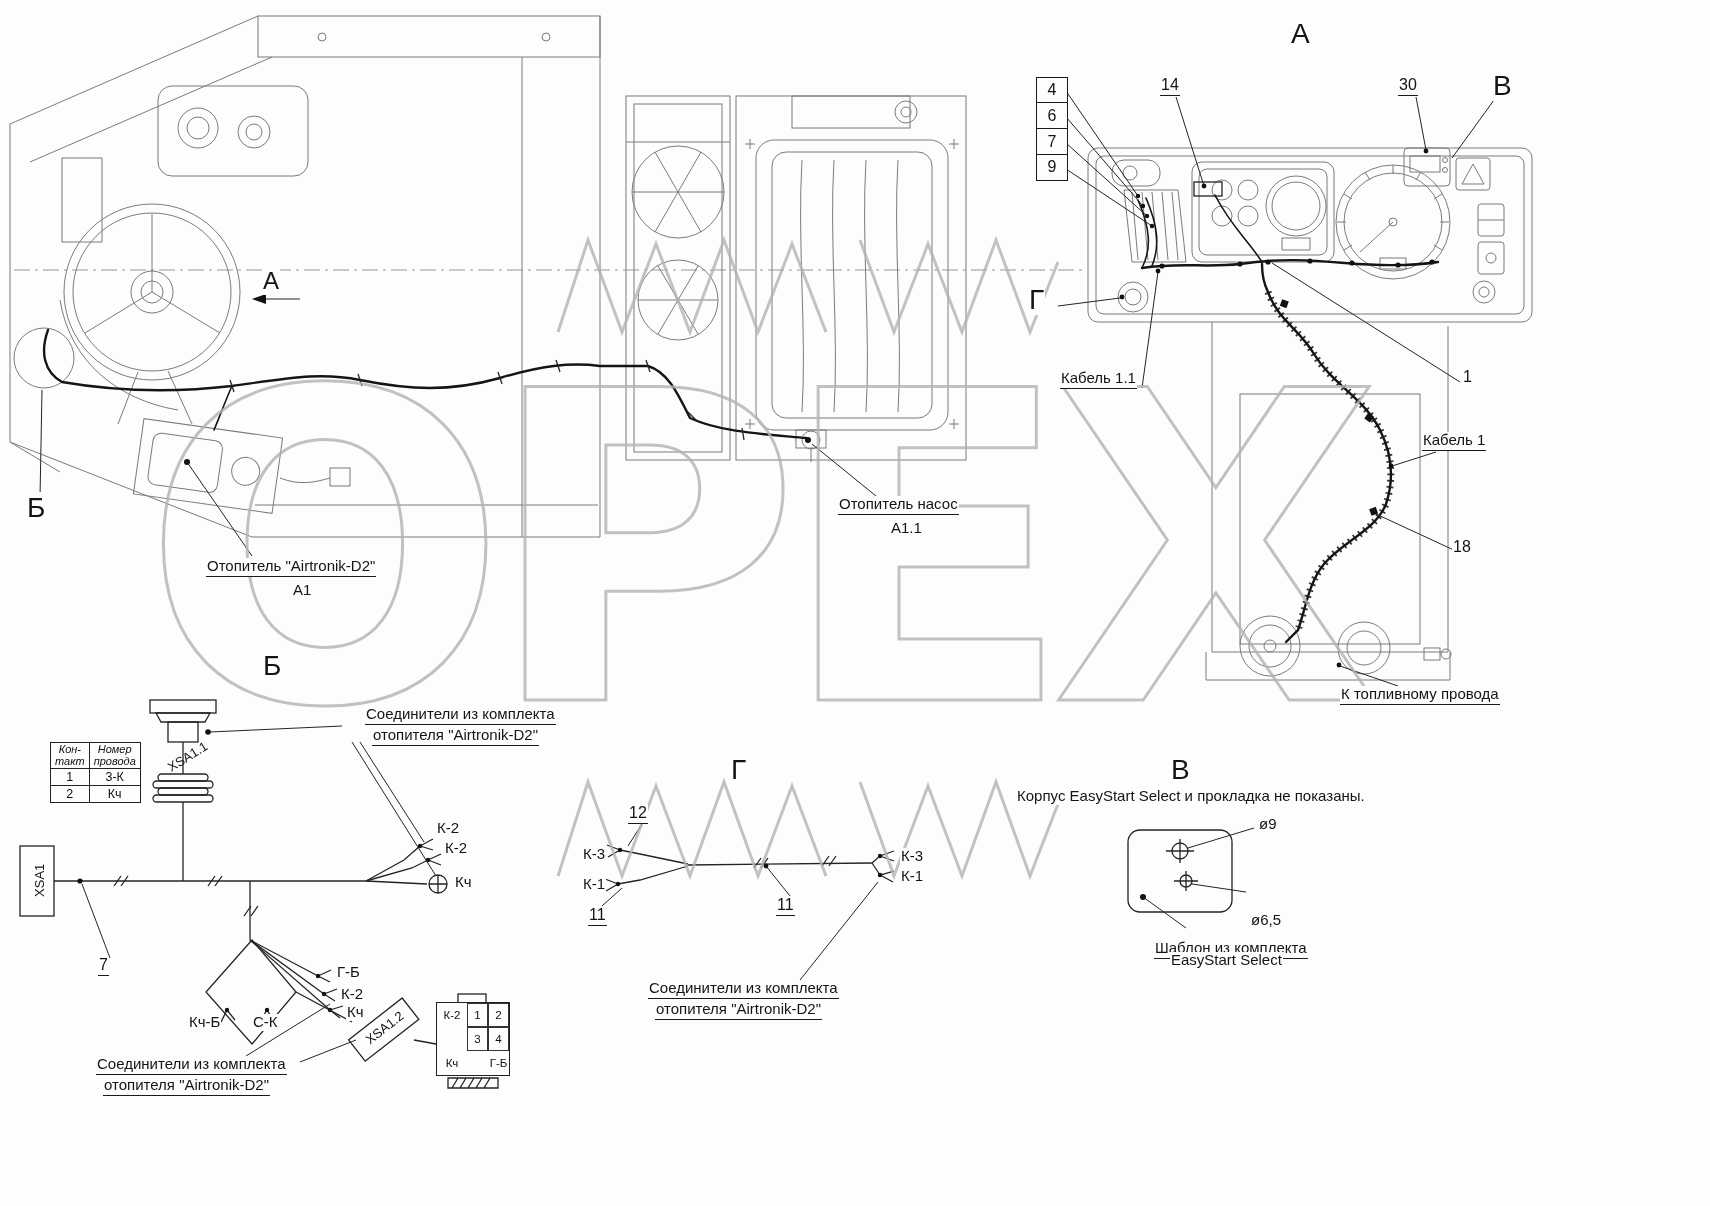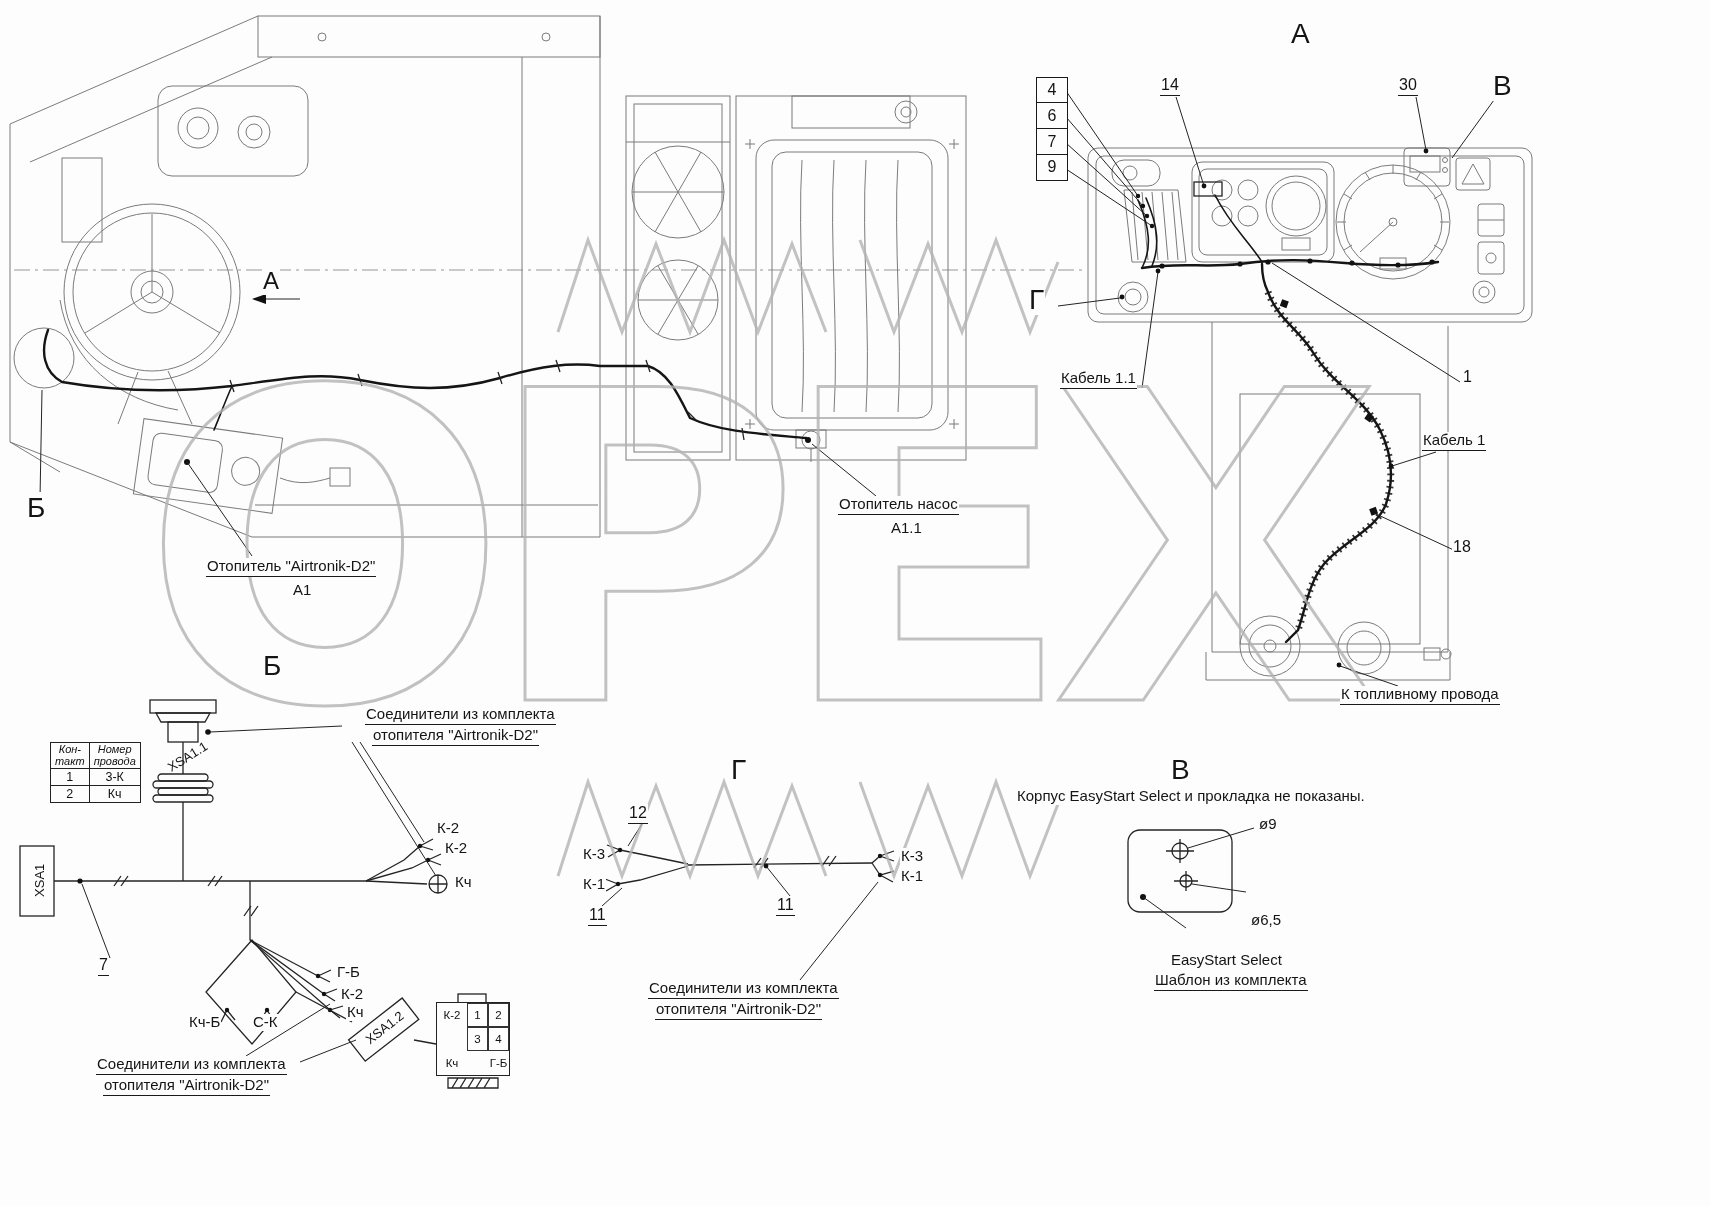--- a/index.html
+++ b/index.html
@@ -361,21 +361,21 @@
 <div class="lbl u" style="left:1340px;top:686px">К топливному провода</div>
 
 <div class="lbl u" style="left:365px;top:706px">Соединители из комплекта</div>
 <div class="lbl u" style="left:372px;top:727px">отопителя "Airtronik-D2"</div>
 <div class="lbl u" style="left:96px;top:1056px">Соединители из комплекта</div>
 <div class="lbl u" style="left:103px;top:1077px">отопителя "Airtronik-D2"</div>
 <div class="lbl u" style="left:648px;top:980px">Соединители из комплекта</div>
 <div class="lbl u" style="left:655px;top:1001px">отопителя "Airtronik-D2"</div>
 
 <div class="lbl" style="left:1016px;top:788px">Корпус EasyStart Select и прокладка не показаны.</div>
-<div class="lbl u" style="left:1154px;top:972px">Шаблон из комплекта</div>
+<div class="lbl u" style="left:1154px;top:940px">Шаблон из комплекта</div>
 <div class="lbl" style="left:1170px;top:952px">EasyStart Select</div>
 <div class="lbl" style="left:1258px;top:816px">ø9</div>
 <div class="lbl" style="left:1250px;top:912px">ø6,5</div>
 
 <div class="lbl" style="left:436px;top:820px">К-2</div>
 <div class="lbl" style="left:444px;top:840px">К-2</div>
 <div class="lbl" style="left:454px;top:874px">Кч</div>
 <div class="lbl" style="left:336px;top:964px">Г-Б</div>
 <div class="lbl" style="left:340px;top:986px">К-2</div>
 <div class="lbl" style="left:346px;top:1004px">Кч</div>

